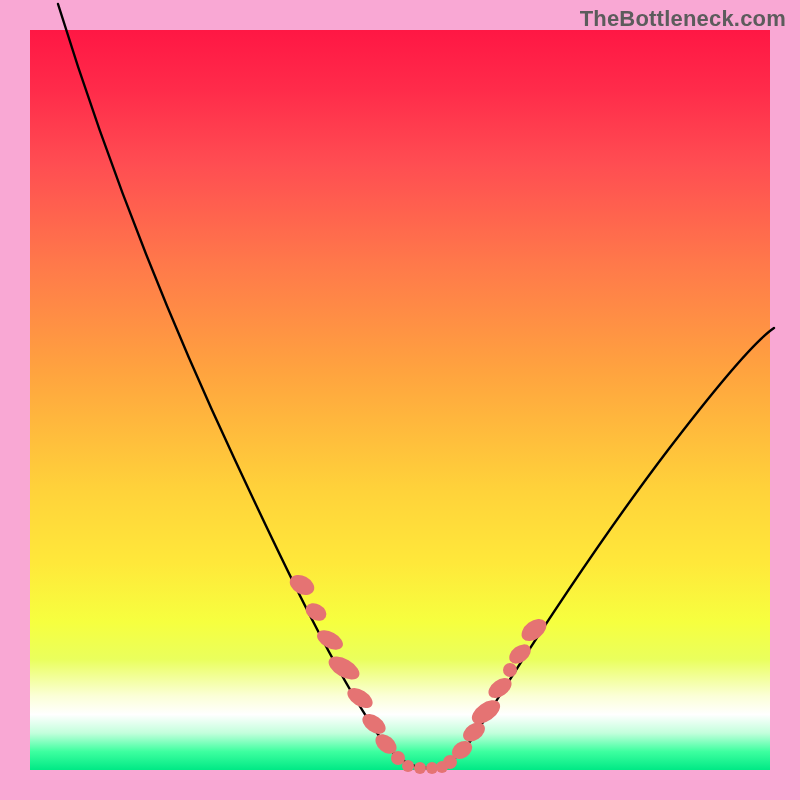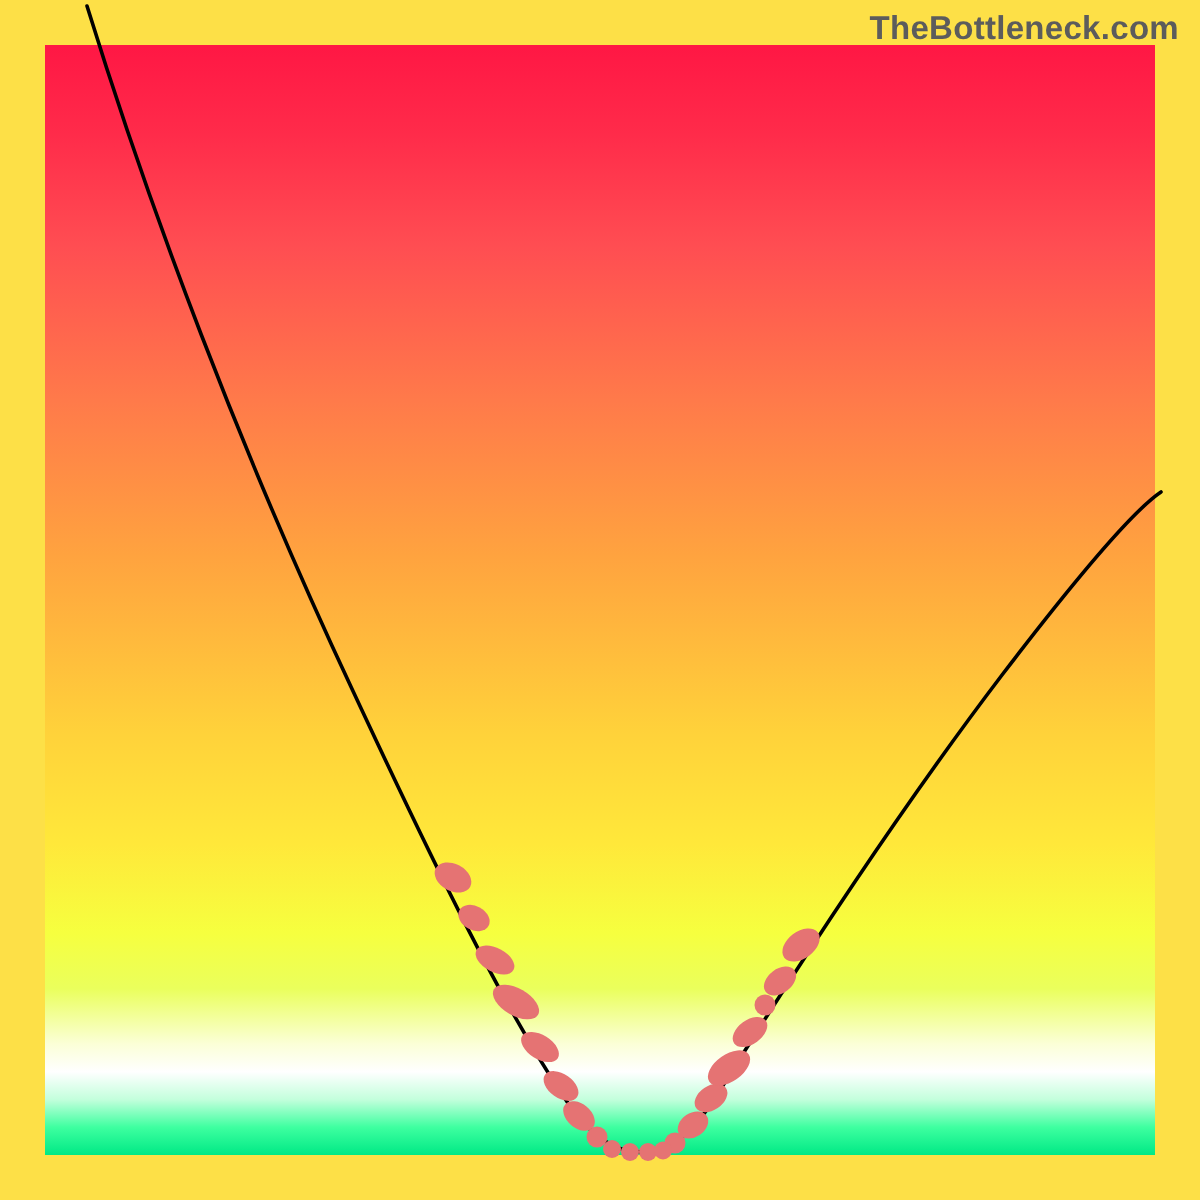--- a/index.html
+++ b/index.html
@@ -7,21 +7,21 @@
     padding: 0;
     width: 800px;
     height: 800px;
     background: #000;
     overflow: hidden;
   }
   .frame {
     position: relative;
     width: 800px;
     height: 800px;
-    background: #fde047;
+    background: #f9a8d4;
   }
   .plot-area {
     position: absolute;
     left: 30px;
     top: 30px;
     width: 740px;
     height: 740px;
     background: linear-gradient(to bottom,
       #ff1744 0%,
       #ff2b4a 8%,

